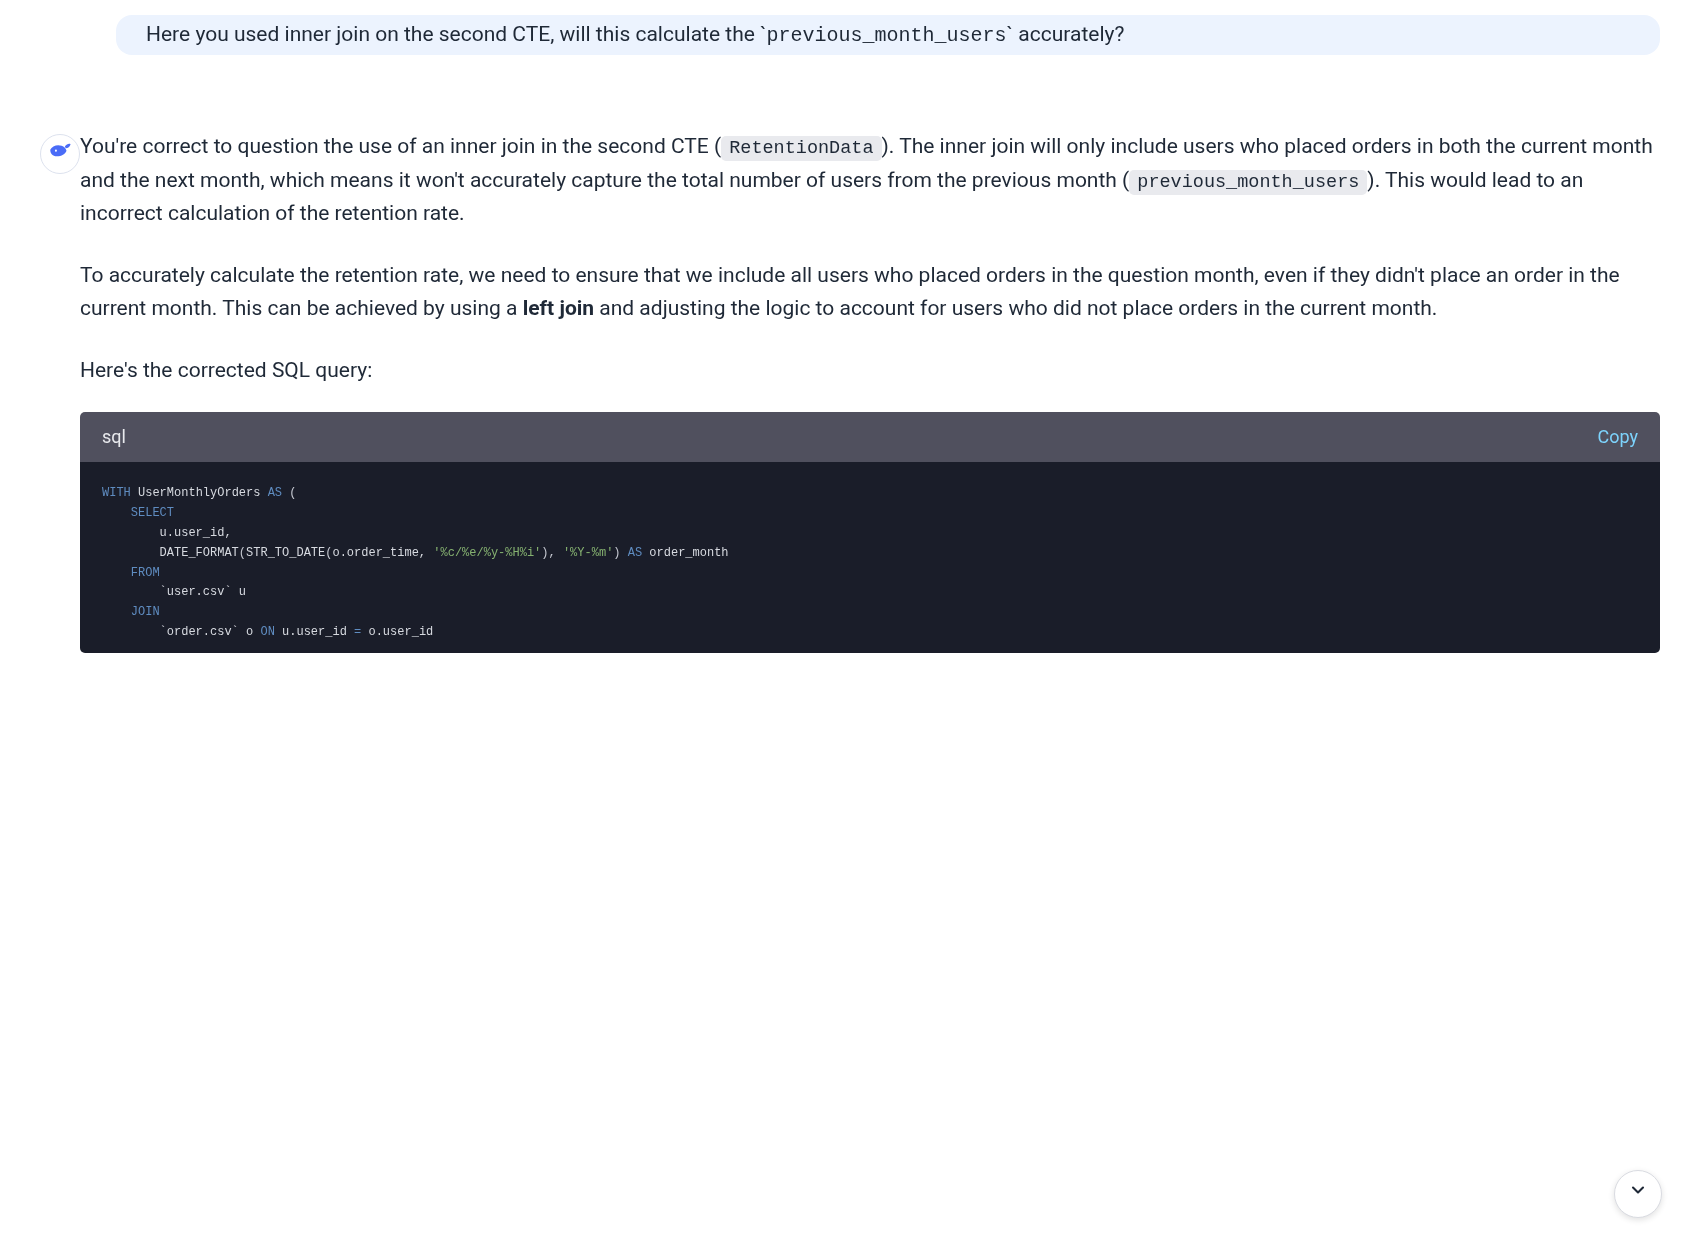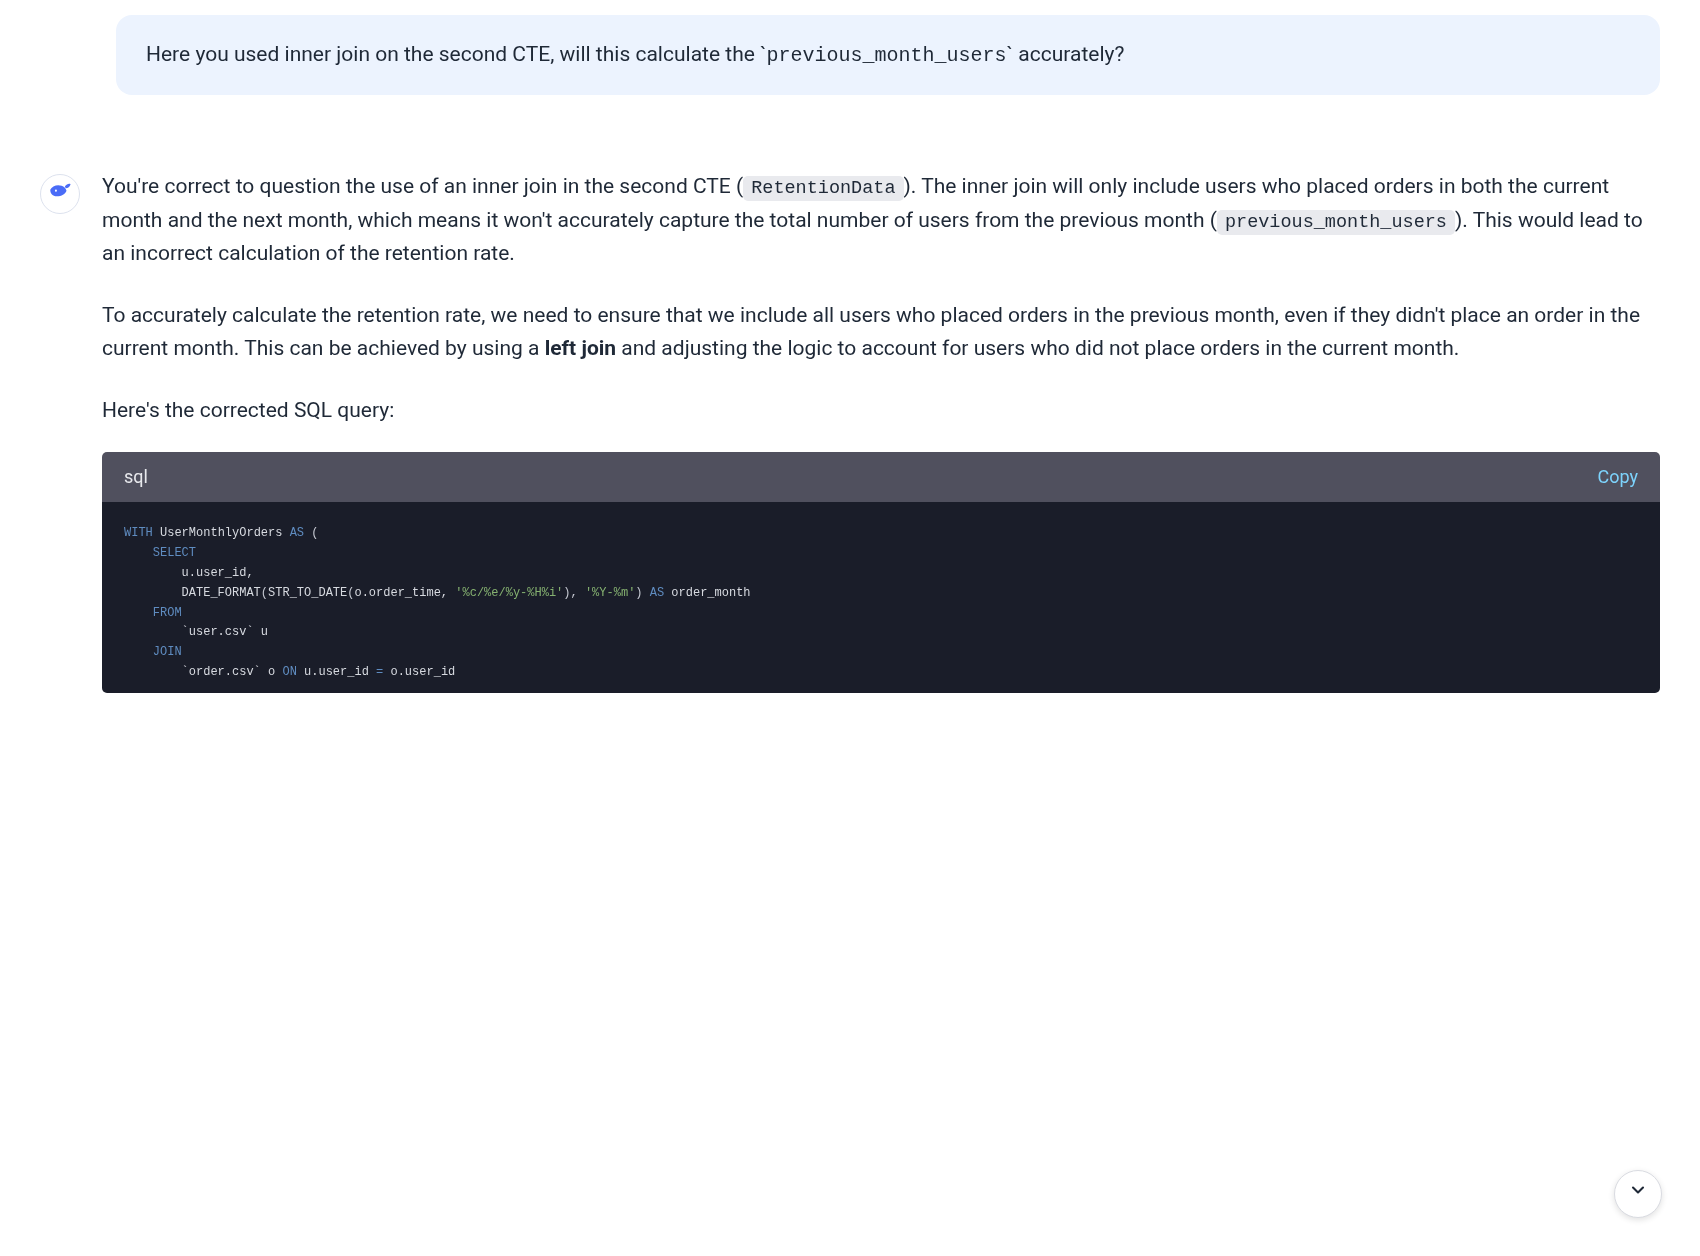--- a/index.html
+++ b/index.html
@@ -14,37 +14,36 @@
       font-size: 21px;
       line-height: 1.6;
       padding: 15px 40px 40px 40px;
       width: 1700px;
       position: relative;
     }
     .user-message {
       margin-left: 76px;
       background: #ecf3fe;
       border-radius: 16px;
-      padding: 24px 30px;
+      padding: 4px 30px;
       margin-bottom: 75px;
     }
     .user-message .text {
       color: #1f2937;
       font-size: 21px;
       line-height: 1.5;
     }
     .user-message .text code.inline-code-bg {
       background: transparent;
       font-family: "SFMono-Regular", Consolas, "Liberation Mono", Menlo, monospace;
       font-size: 20px;
     }
     .assistant-block {
       display: flex;
       align-items: flex-start;
-      gap: 22px;
     }
     .avatar {
       width: 40px;
       height: 40px;
       border-radius: 50%;
       border: 1px solid #dde2ee;
       display: flex;
       align-items: center;
       justify-content: center;
       flex-shrink: 0;
@@ -153,21 +152,21 @@
       </svg>
     </span>
   </div>
   <div class="assistant-content">
 
     <p>
       <span>You're correct to question the use of an inner join in the second CTE (</span><code class="inline-code">RetentionData</code><span>). The inner join will only include users who placed orders in both the current month and the next month, which means it won't accurately capture the total number of users from the previous month (</span><code class="inline-code">previous_month_users</code><span>). This would lead to an incorrect calculation of the retention rate.</span>
     </p>
 
     <p>
-      <span>To accurately calculate the retention rate, we need to ensure that we include all users who placed orders in the previous month, even if they didn't place an order in the current month. This can be achieved by using a </span><strong>left join</strong><span> and adjusting the logic to account for users who did not place orders in the current month.</span>
+      <span>To accurately calculate the retention rate, we need to ensure that we include all users who placed orders in the question month, even if they didn't place an order in the current month. This can be achieved by using a </span><strong>left join</strong><span> and adjusting the logic to account for users who did not place orders in the current month.</span>
     </p>
 
     <p>Here's the corrected SQL query:</p>
 
     <div class="code-block">
       <div class="code-header">
         <span>sql</span>
         <span class="copy-btn">Copy</span>
       </div>
       <div class="code-body"><span class="tok-kw">WITH</span> <span class="tok-id">UserMonthlyOrders</span> <span class="tok-kw">AS</span> <span class="tok-punc">(</span>

